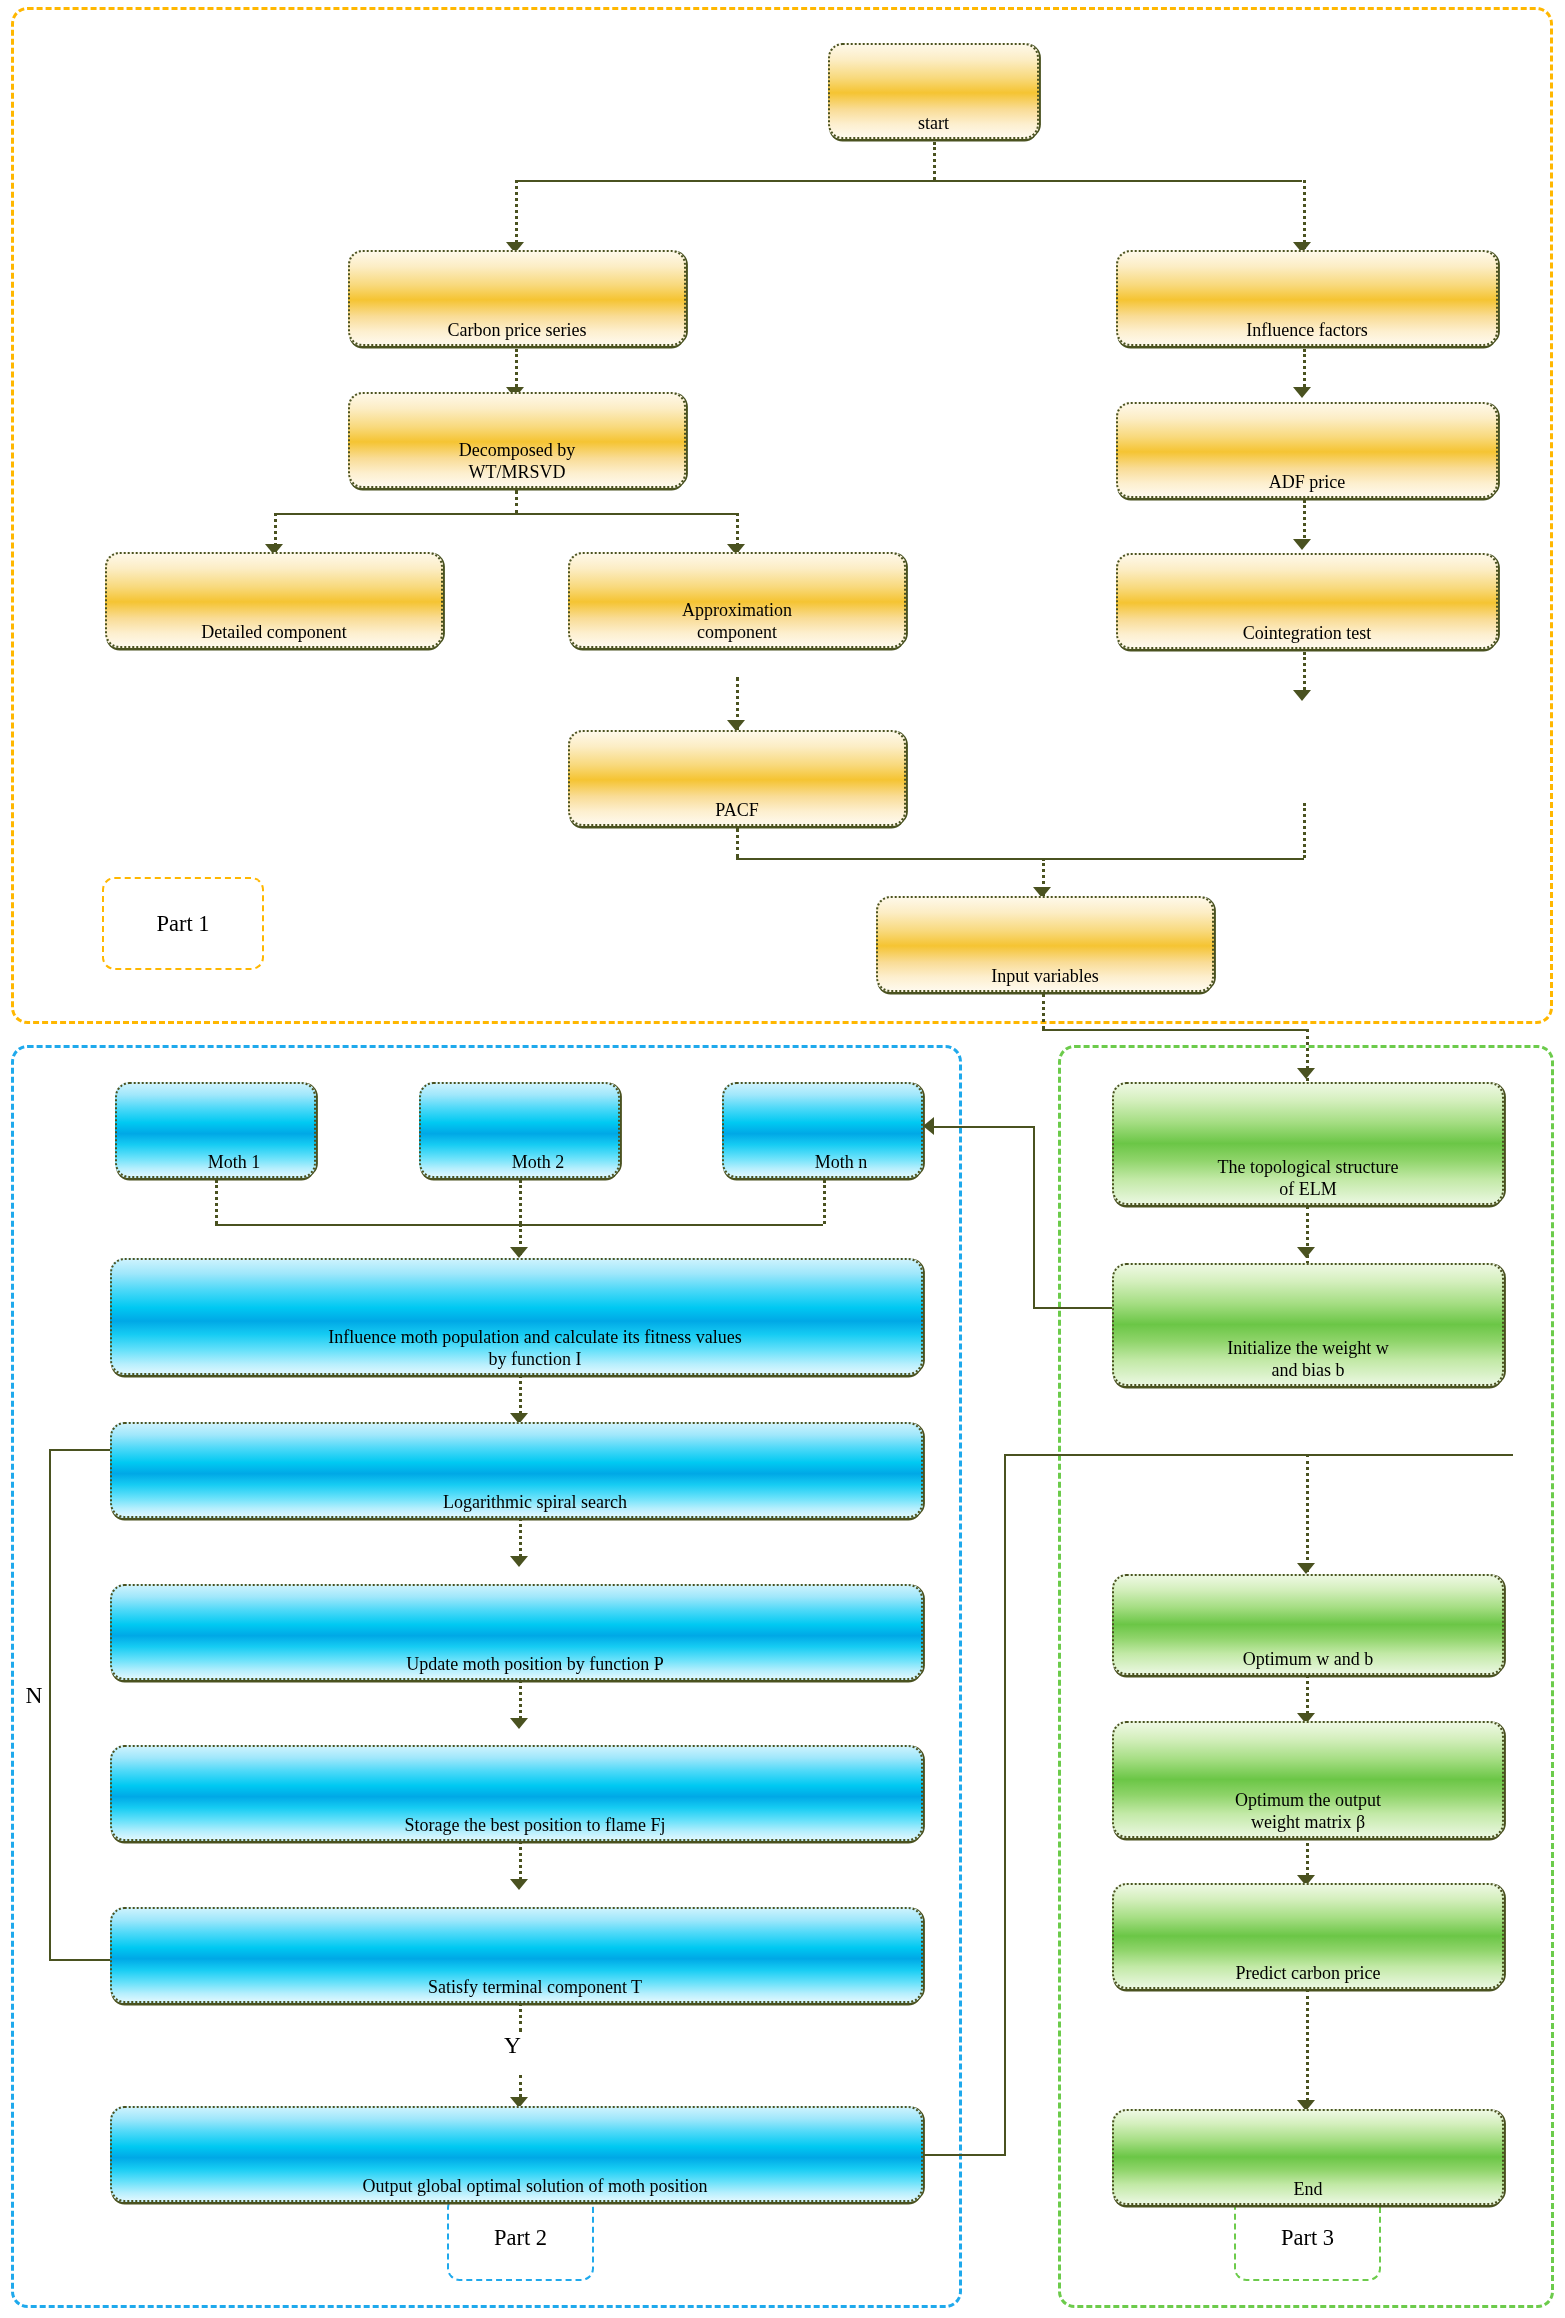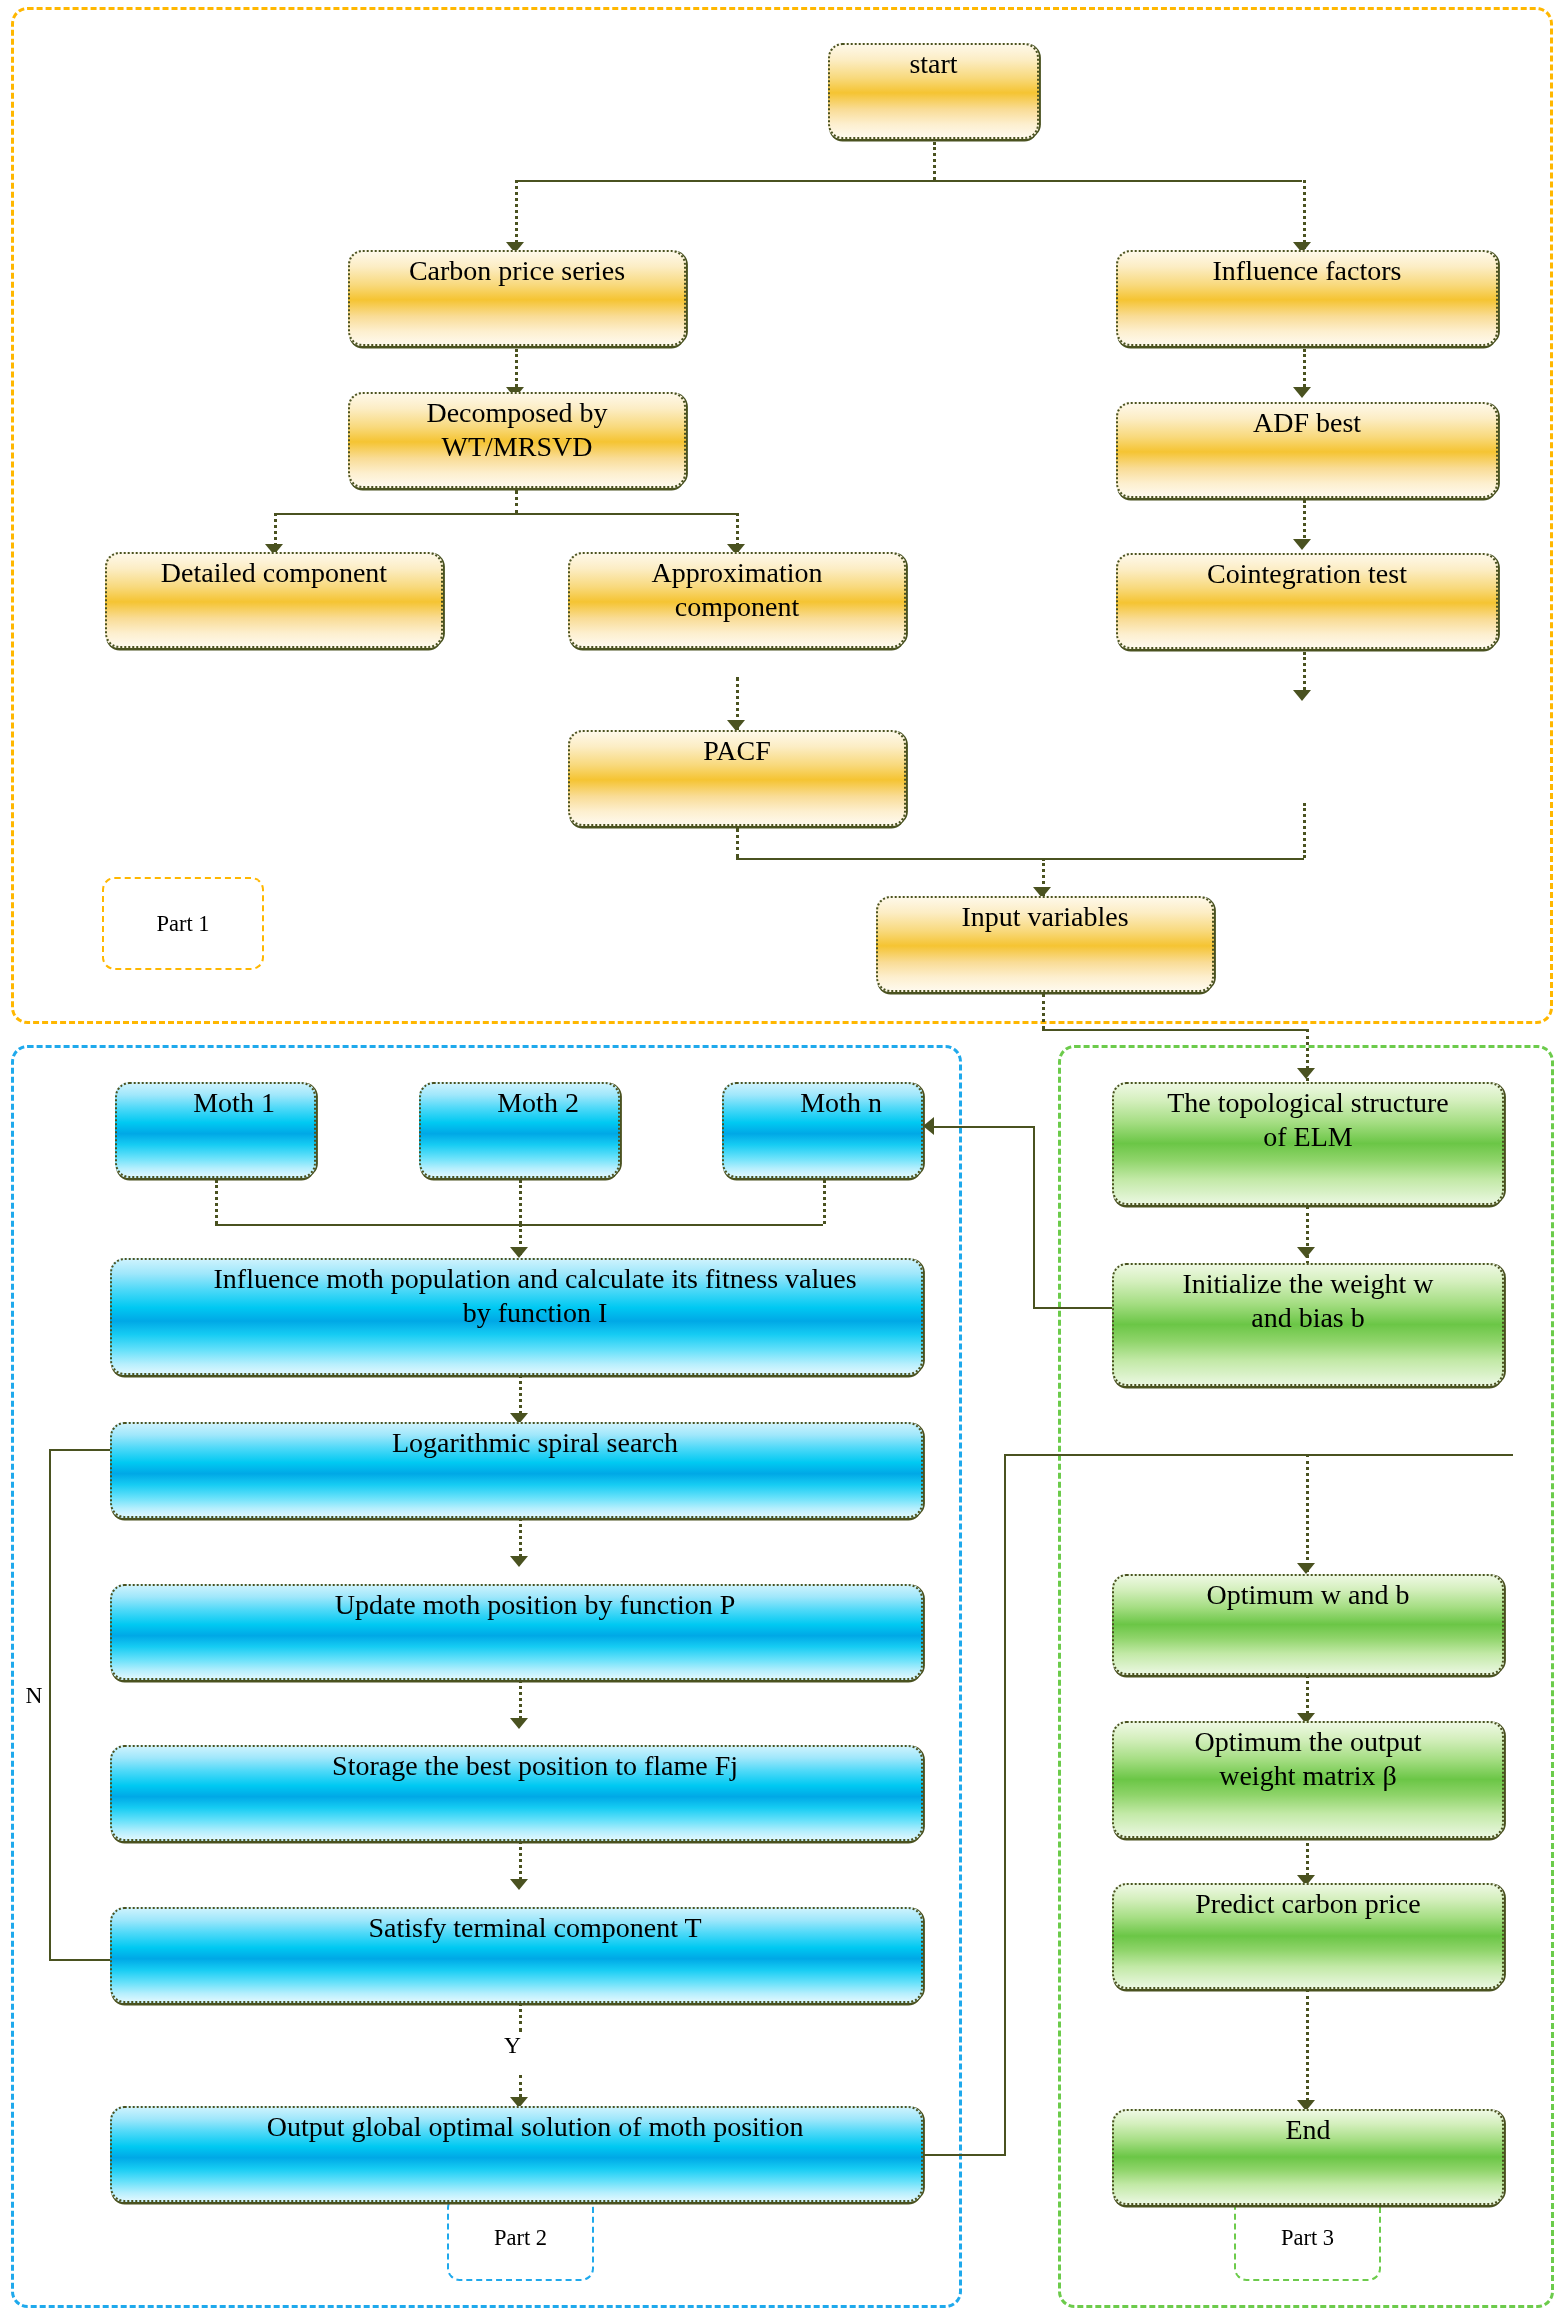--- a/index.html
+++ b/index.html
@@ -13,25 +13,25 @@
   .grp-part3{border:3.4px dashed #6CCB4B;}
 
   
   .parttag{position:absolute;box-sizing:border-box;display:flex;align-items:center;
            justify-content:center;border-radius:12.7px;font-size:22.5px;color:#000;}
   .tag1{border:2.9px dashed #FFB700;}
   .tag2{border:2.9px dashed #1FA9EC;}
   .tag3{border:2.9px dashed #6CCB4B;}
 
   
-  .node{position:absolute;box-sizing:border-box;display:flex;align-items:flex-start;
+  .node{position:absolute;box-sizing:border-box;display:flex;align-items:flex-end;
         justify-content:center;text-align:center;border:2px dotted #4A5220;
         border-radius:14.7px;color:#000;line-height:1.22;
         box-shadow:0 3.4px 0 -1px #4A5220, 2.4px 0 0 -0.5px #4A5220;
-        padding:2px 6.9px;font-size:28px;}
+        padding:2px 6.9px;font-size:18px;}
   .n-orange{background:linear-gradient(180deg,#FEF8E8 0%,#FCEDC4 16%,#F8D97C 36%,#F5C432 52%,#F9DC96 70%,#FDEFCE 86%,#FEF9EC 100%);}
   .n-blue{background:linear-gradient(180deg,#CBF2FD 0%,#9FE7FB 12%,#4FD9F8 26%,#00C9F2 42%,#00A8E6 54%,#16CCF3 66%,#67E1FA 80%,#B6EFFD 92%,#DCF7FE 100%);padding-left:44px;}
   .n-green{background:linear-gradient(180deg,#EDF8E2 0%,#D4EFBD 14%,#A6DE84 32%,#6BC646 50%,#8FD46A 64%,#C2E9A6 80%,#E9F7DF 100%);}
 
   
   .ln{position:absolute;background:transparent;}
   .v-dot{border-left:3.4px dotted #4A5220;}
   .v-sol{border-left:2.4px solid #4A5220;}
   .h-sol{border-top:2.4px solid #4A5220;}
   .arw{position:absolute;width:0;height:0;border-left:9.3px solid transparent;
@@ -121,21 +121,21 @@
 
   <div class="node n-orange" style="left:568px;top:730px;width:338px;height:96px;">
      <span>PACF</span>
   </div>
 
   <div class="node n-orange" style="left:1116px;top:250px;width:382px;height:96px;">
      <span>Influence factors</span>
   </div>
 
   <div class="node n-orange" style="left:1116px;top:402px;width:382px;height:96px;">
-     <span>ADF best</span>
+     <span>ADF price</span>
   </div>
 
   <div class="node n-orange" style="left:1116px;top:553px;width:382px;height:96px;">
      <span>Cointegration test</span>
   </div>
 
 
   <div class="node n-orange" style="left:876px;top:896px;width:338px;height:96px;">
      <span>Input variables</span>
   </div>

